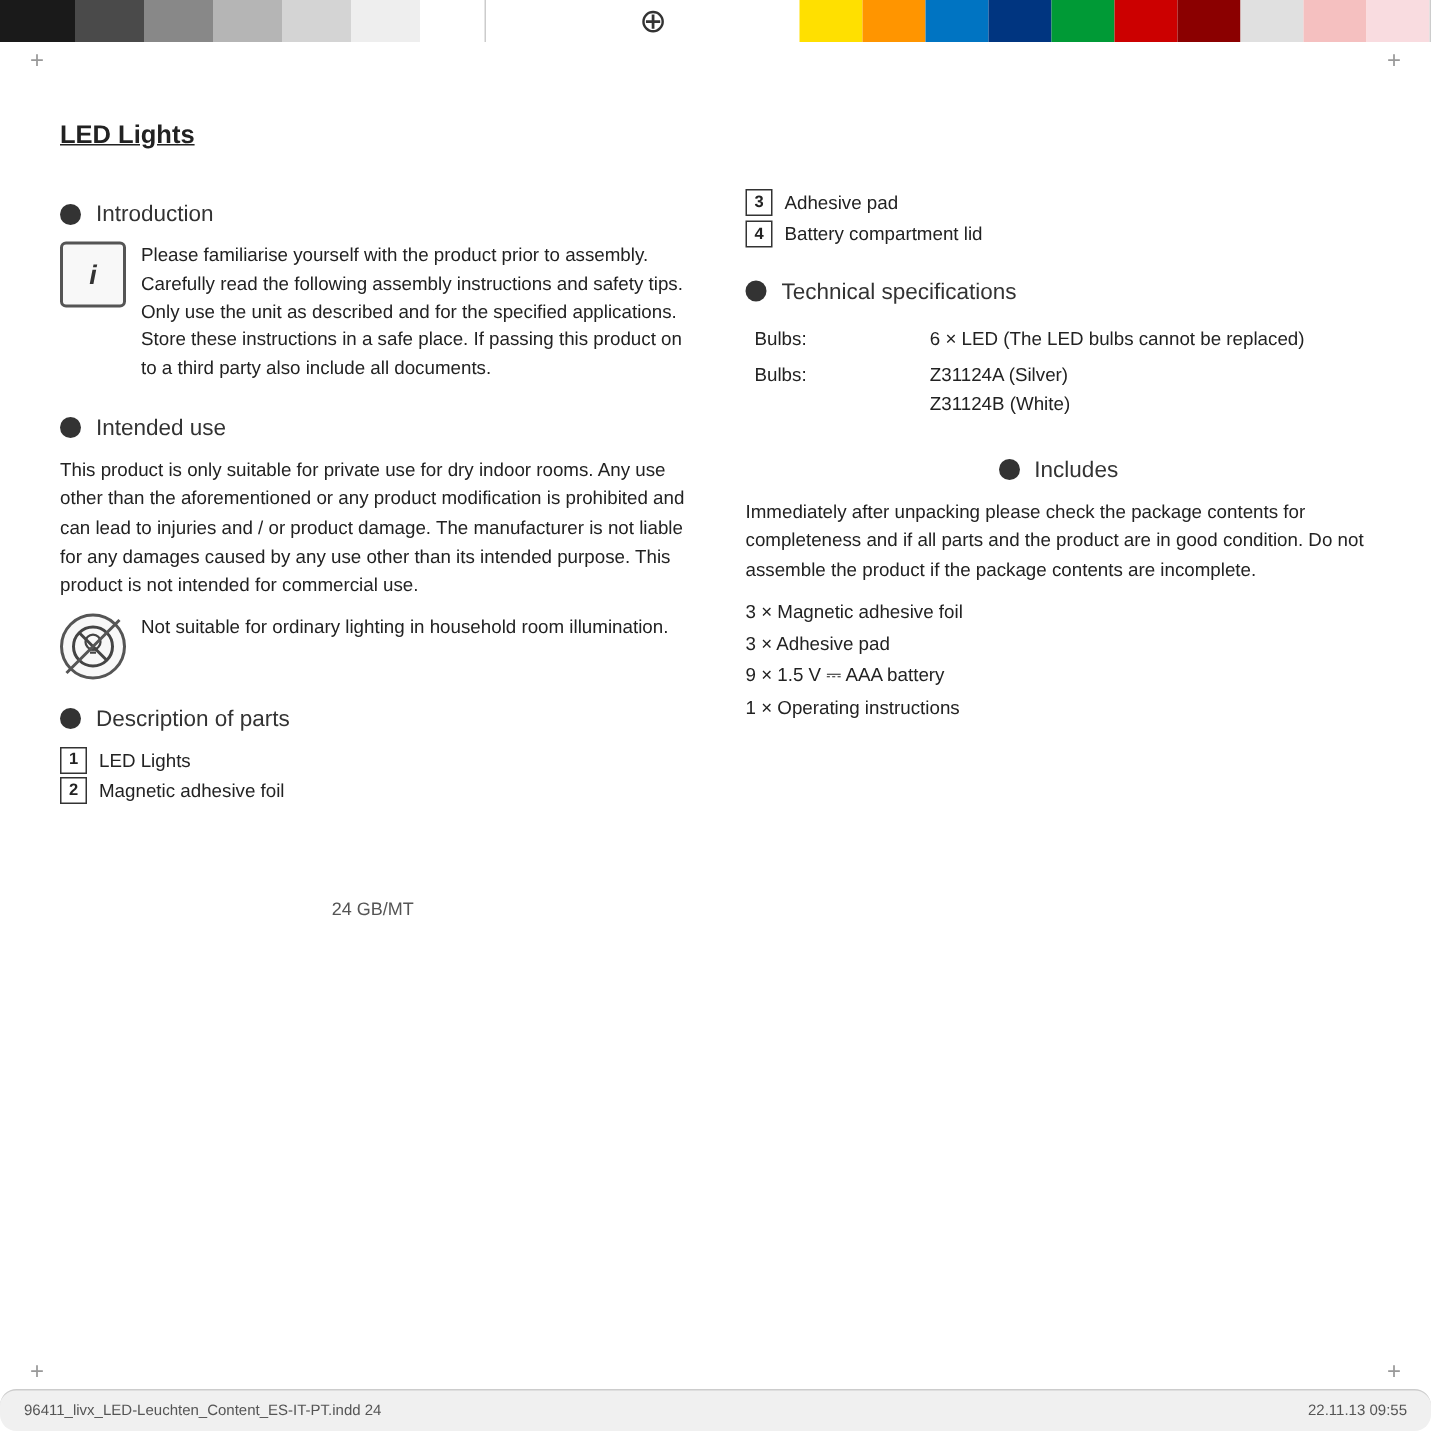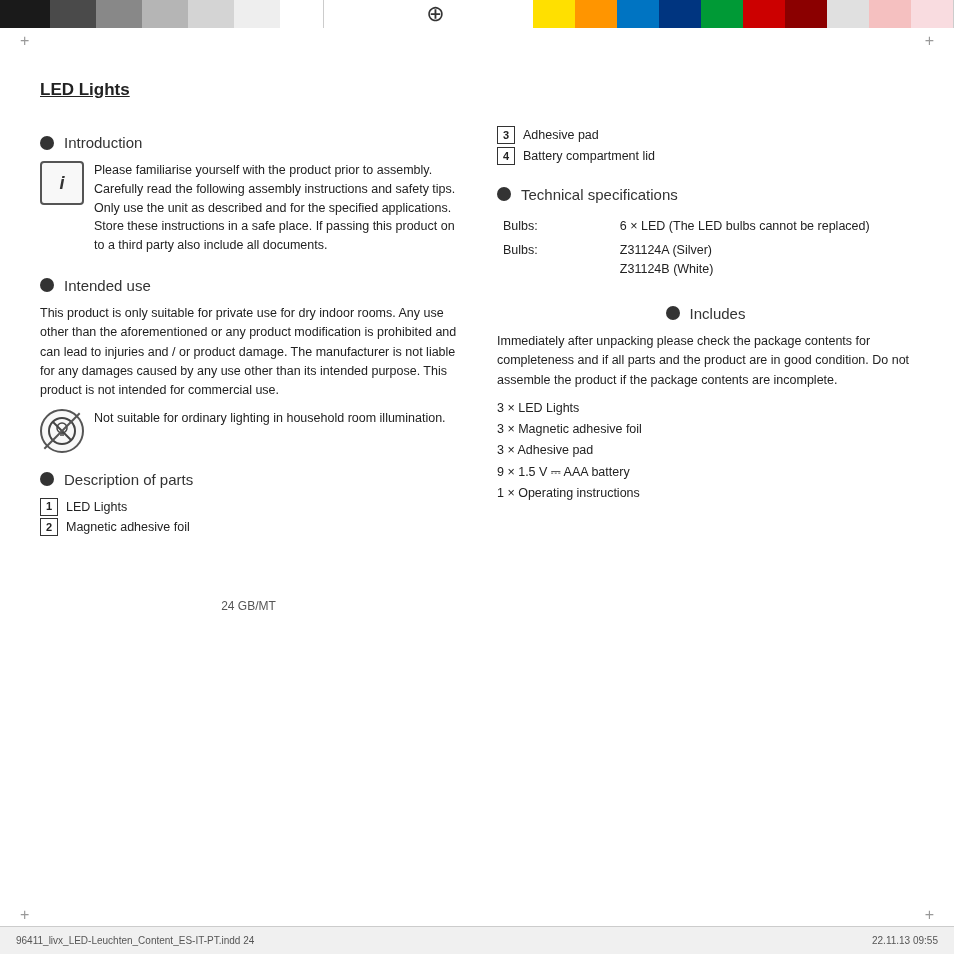--- a/index.html
+++ b/index.html
@@ -56,20 +56,21 @@
       width: 100%;
       height: 28px;
       background: #f0f0f0;
       display: flex;
       align-items: center;
       justify-content: space-between;
       padding: 0 16px;
       font-size: 10px;
       color: #555;
       border-top: 1px solid #ccc;
+      border-radius: 11px;
     }
 
     
     .page-content {
       position: absolute;
       top: 60px;
       left: 0;
       right: 0;
       bottom: 35px;
       padding: 20px 40px 10px 40px;
@@ -356,21 +357,20 @@
         </table>
 
       <div class="section-heading" style="margin-top:22px;justify-content:center;">
         <div class="bullet-circle"></div>
         <span>Includes</span>
       </div>
 
       <p>Immediately after unpacking please check the package contents for completeness and if all parts and the product are in good condition. Do not assemble the product if the package contents are incomplete.</p>
 
       <ul class="includes-list">
-        <li>3 ×  LED Lights</li>
         <li>3 ×  Magnetic adhesive foil</li>
         <li>3 ×  Adhesive pad</li>
         <li>9 ×  1.5 V ⎓ AAA battery</li>
         <li>1 ×  Operating instructions</li>
       </ul>
 
     </div>
 
   </div>
 </div>

